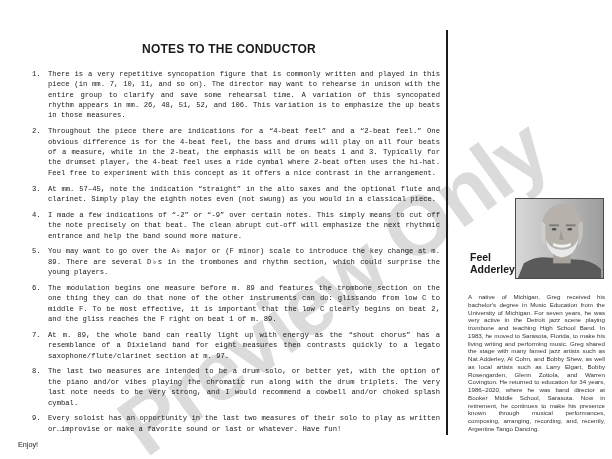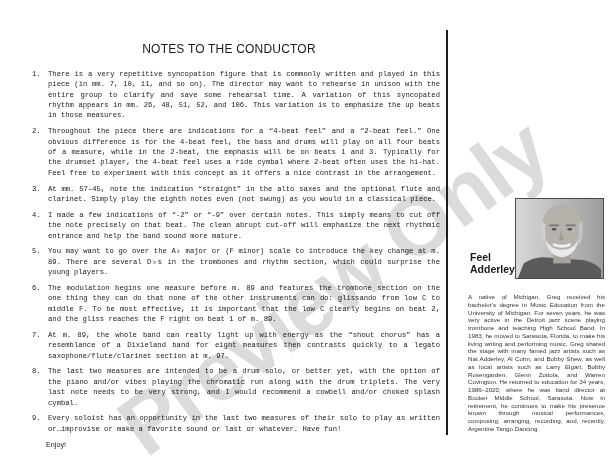--- a/index.html
+++ b/index.html
@@ -11,32 +11,32 @@
   .watermark{
     position:absolute;left:70px;top:205px;width:620px;z-index:0;
     transform:rotate(-36deg);transform-origin:center;
     font-size:84px;font-weight:bold;letter-spacing:-2px;
     white-space:nowrap;user-select:none;
   }
   .main-col{
     position:absolute;left:18px;top:42px;width:422px;z-index:1;
   }
   .title{
-    text-align:center;font-size:12px;font-weight:normal;letter-spacing:.2px;
+    text-align:center;font-size:12px;font-weight:bold;letter-spacing:.2px;
     margin:0 0 13px 0;
   }
   .intro{
     font-size:7.2px;line-height:1.44;text-align:justify;margin:0;
   }
   ol.notes{
     margin:7px 0 0 0;padding:0 0 0 27px;
     font-size:7.2px;line-height:1.44;text-align:justify;font-family:Liberation Mono, monospace;
   }
   ol.notes li{margin:0 0 5.5px 0;padding-left:3px;}
-  .closing{font-size:7.2px;margin-top:5px;margin-left:28px;}
+  .closing{font-size:7.2px;margin-top:5px;}
   .signature{font-size:12px;text-align:right;margin-top:24px;padding-right:17px;}
   .divider{
     position:absolute;left:446px;top:30px;width:1.5px;height:405px;
     background:#1c1c1c;z-index:1;
   }
   .author-name{
     position:absolute;left:470px;top:251px;z-index:1;
     font-size:10.5px;font-weight:bold;line-height:1.18;
   }
   .photo-frame{

